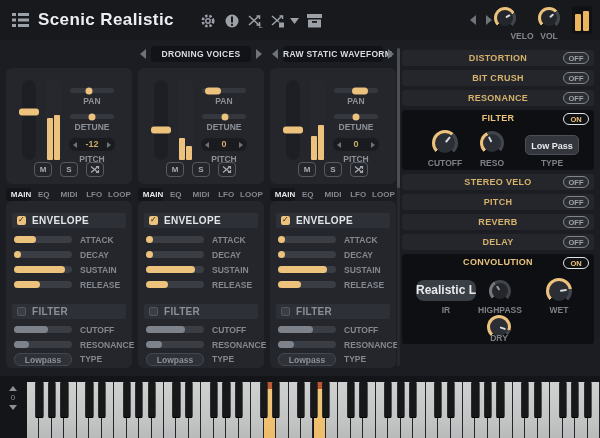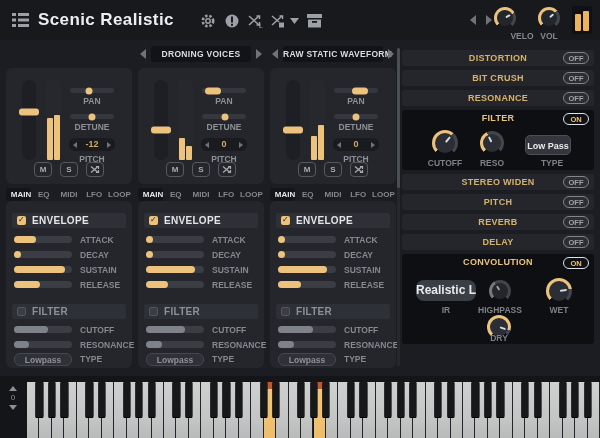--- a/index.html
+++ b/index.html
@@ -77,21 +77,21 @@
   .fx-scroll .thumb{position:absolute;left:0;top:0;width:3px;height:140px;background:#4a4e55;border-radius:2px;}
   .fx-row{position:absolute;left:0;width:192px;height:16px;background:#24262c;border-radius:3px;}
   .fx-row .fxlabel{position:absolute;left:0;width:100%;text-align:center;line-height:16px;font-size:9px;font-weight:bold;color:#d6b26c;letter-spacing:.3px;}
   .pill{position:absolute;right:5px;width:26px;height:12px;border-radius:7px;text-align:center;line-height:12px;
     font-size:7.5px;font-weight:bold;box-sizing:border-box;}
   .pill.off{top:2px;border:1px solid #80848b;background:#2b2e33;color:#9fa3a9;}
   .pill.on{top:3px;border:1px solid #dfe2e6;background:#101114;color:#ecc375;}
   .fx-panel{position:absolute;left:0;width:192px;background:#0e0f12;border-radius:3px;}
   .fx-panel .fxlabel{position:absolute;top:3px;left:0;width:100%;text-align:center;font-size:9px;font-weight:bold;color:#e9c37e;letter-spacing:.3px;}
   .fx-panel .klabel{color:#7d8187;}
-  .lowpass-btn{position:absolute;left:123px;top:25px;width:46px;height:20px;background:#33363d;border:1px solid #4a4e55;
+  .lowpass-btn{position:absolute;left:123px;top:25px;width:54px;height:20px;background:#33363d;border:1px solid #4a4e55;
     border-radius:5px;text-align:center;line-height:20px;font-size:9px;font-weight:bold;color:#e8eaed;box-sizing:border-box;}
   .ir-btn{position:absolute;left:14px;top:26px;width:60px;height:21px;background:#3a3e45;border-radius:8px;
     text-align:center;line-height:21px;font-size:12px;font-weight:bold;color:#e8eaec;white-space:nowrap;overflow:hidden;}
   
   .kbzone{position:absolute;left:0;top:376px;width:600px;height:62px;background:#131518;}
   .oct{position:absolute;left:3px;top:10px;width:20px;height:44px;text-align:center;}
   .oct .up{margin:0 auto;border-left:4px solid transparent;border-right:4px solid transparent;border-bottom:5px solid #8d9097;width:0;}
   .oct .num{font-size:8px;color:#8d9097;line-height:14px;}
   .oct .down{margin:0 auto;border-left:4px solid transparent;border-right:4px solid transparent;border-top:5px solid #8d9097;width:0;}
   .piano{position:absolute;left:27px;top:6px;right:0;bottom:0;}
@@ -509,21 +509,21 @@
       <div class="ring"></div>
         <div class="face"></div>
         <div class="ptr"></div>
     </div>
     <div class="klabel" style="left:90px;top:48px;">RESO</div>
     <div class="lowpass-btn">Low Pass</div>
     <div class="klabel" style="left:150px;top:48px;">TYPE</div>
   </div>
 
   <div class="fx-row" style="top:128px;">
-    <div class="fxlabel">STEREO WIDEN</div>
+    <div class="fxlabel">STEREO VELO</div>
     <div class="pill off">OFF</div>
   </div>
   <div class="fx-row" style="top:148px;">
     <div class="fxlabel">PITCH</div>
     <div class="pill off">OFF</div>
   </div>
   <div class="fx-row" style="top:168px;">
     <div class="fxlabel">REVERB</div>
     <div class="pill off">OFF</div>
   </div>

